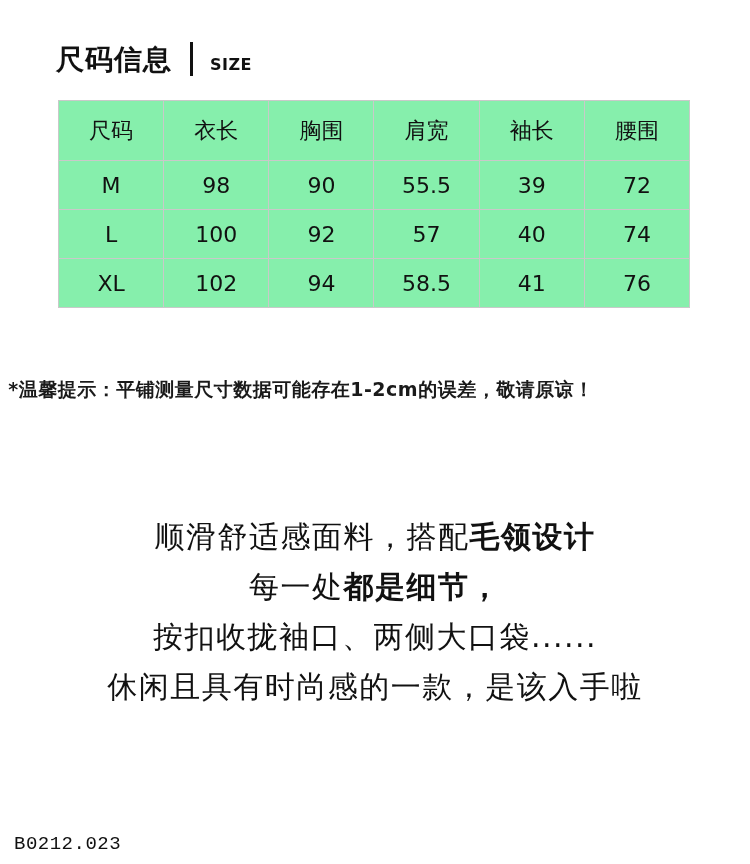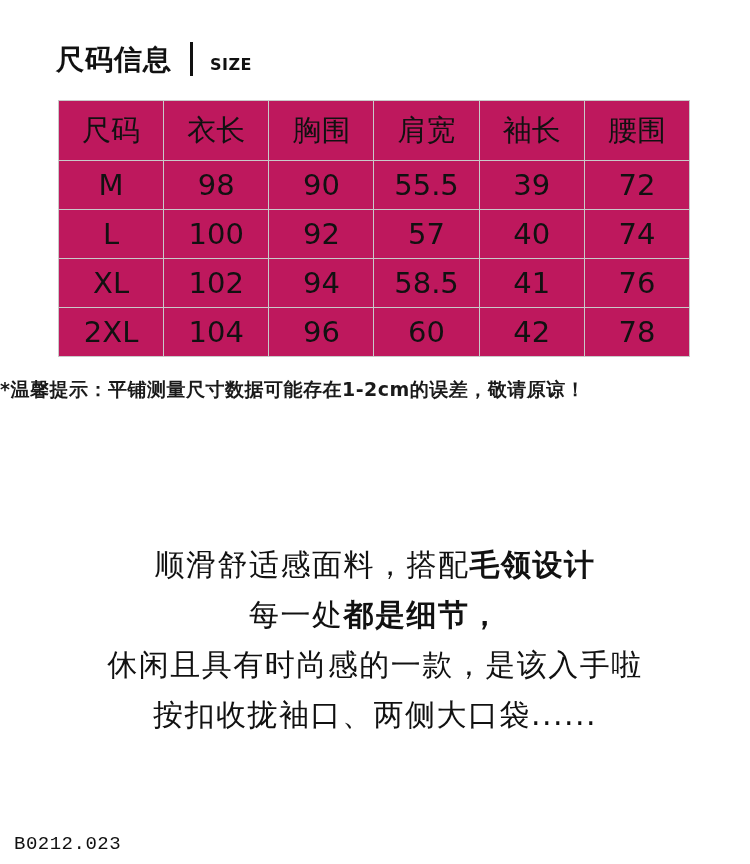--- a/index.html
+++ b/index.html
@@ -44,47 +44,48 @@
   table.size-table {
     position: absolute;
     left: 58px;
     top: 100px;
     width: 632px;
     border-collapse: collapse;
     table-layout: fixed;
   }
   .size-table th, .size-table td {
     border: 1px solid #c9c9c9;
-    background: #be185d;
+    background: #86efac;
     text-align: center;
     vertical-align: middle;
     font-weight: normal;
-    font-size: 29px;
+    font-size: 22px;
     color: #111111;
     padding: 0;
   }
   .size-table thead tr { height: 60px; }
   .size-table tbody tr { height: 49px; }
 
   
   .note {
     position: absolute;
     top: 377px;
     left: 0;
     width: 602px;
+    text-align: center;
     font-size: 19px;
     font-weight: 600;
     letter-spacing: 0.5px;
     color: #1a1a1a;
   }
 
   
   .description {
     position: absolute;
-    top: 540px;
+    top: 512px;
     left: 0;
     width: 750px;
     text-align: center;
     font-size: 30px;
     line-height: 50px;
     letter-spacing: 1.5px;
     color: #111111;
   }
   .description .bold { font-weight: bold; }
 
@@ -137,33 +138,25 @@
       <td>74</td>
     </tr>
     <tr>
       <td>XL</td>
       <td>102</td>
       <td>94</td>
       <td>58.5</td>
       <td>41</td>
       <td>76</td>
     </tr>
-    <tr>
-      <td>2XL</td>
-      <td>104</td>
-      <td>96</td>
-      <td>60</td>
-      <td>42</td>
-      <td>78</td>
-    </tr>
   </tbody>
 </table>
 
 <div class="note">*温馨提示：平铺测量尺寸数据可能存在1-2cm的误差，敬请原谅！</div>
 
 <div class="description">
   <div class="desc-line"><span>顺滑舒适感面料，搭配</span><span class="bold">毛领设计</span></div>
   <div class="desc-line"><span>每一处</span><span class="bold">都是细节，</span></div>
+  <div class="desc-line"><span>按扣收拢袖口、两侧大口袋......</span></div>
   <div class="desc-line"><span>休闲且具有时尚感的一款，是该入手啦</span></div>
-  <div class="desc-line"><span>按扣收拢袖口、两侧大口袋......</span></div>
 </div>
 
 <div class="product-code">B0212.023</div>
 
 </body></html>

